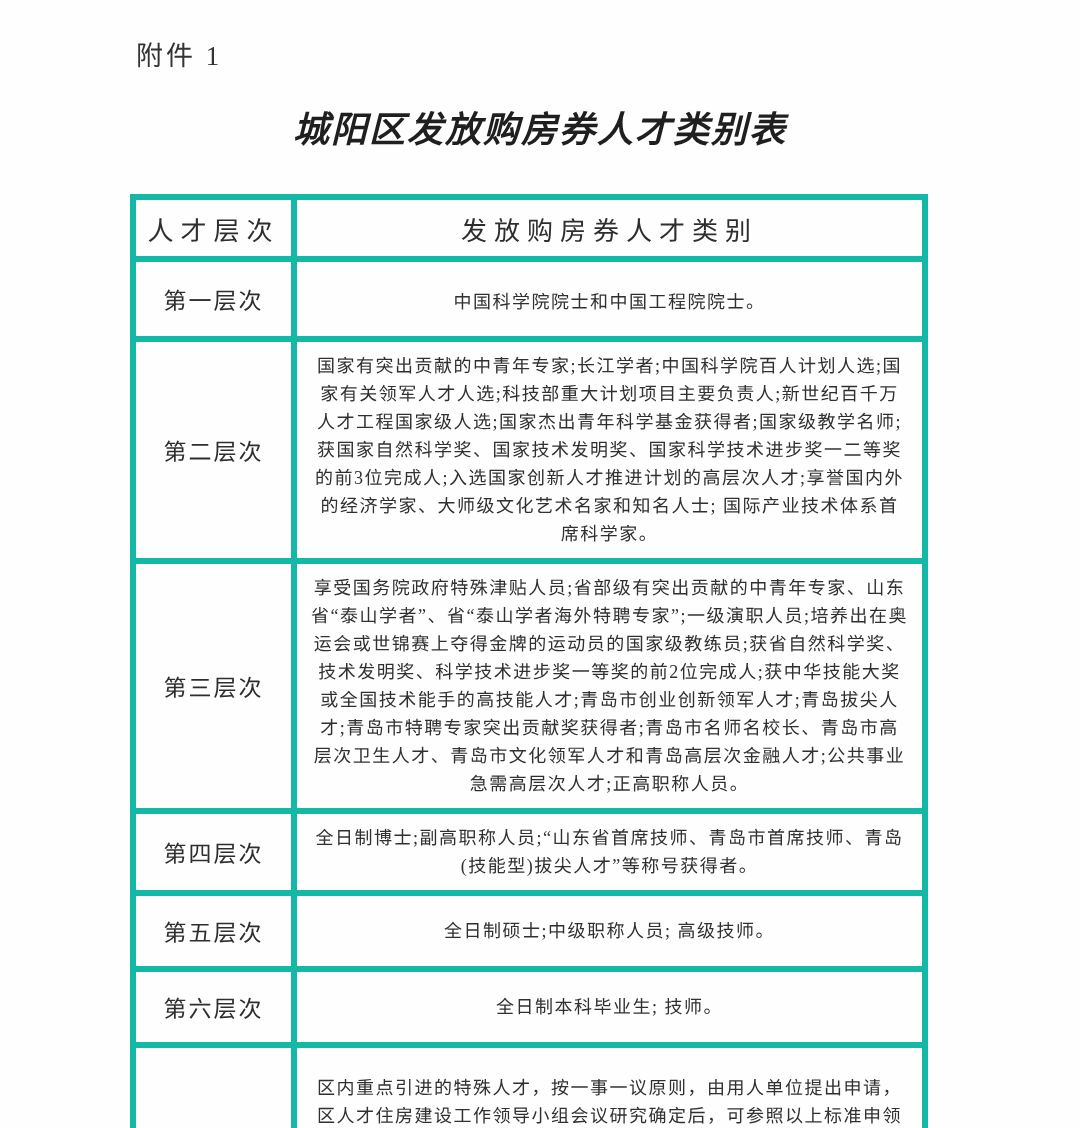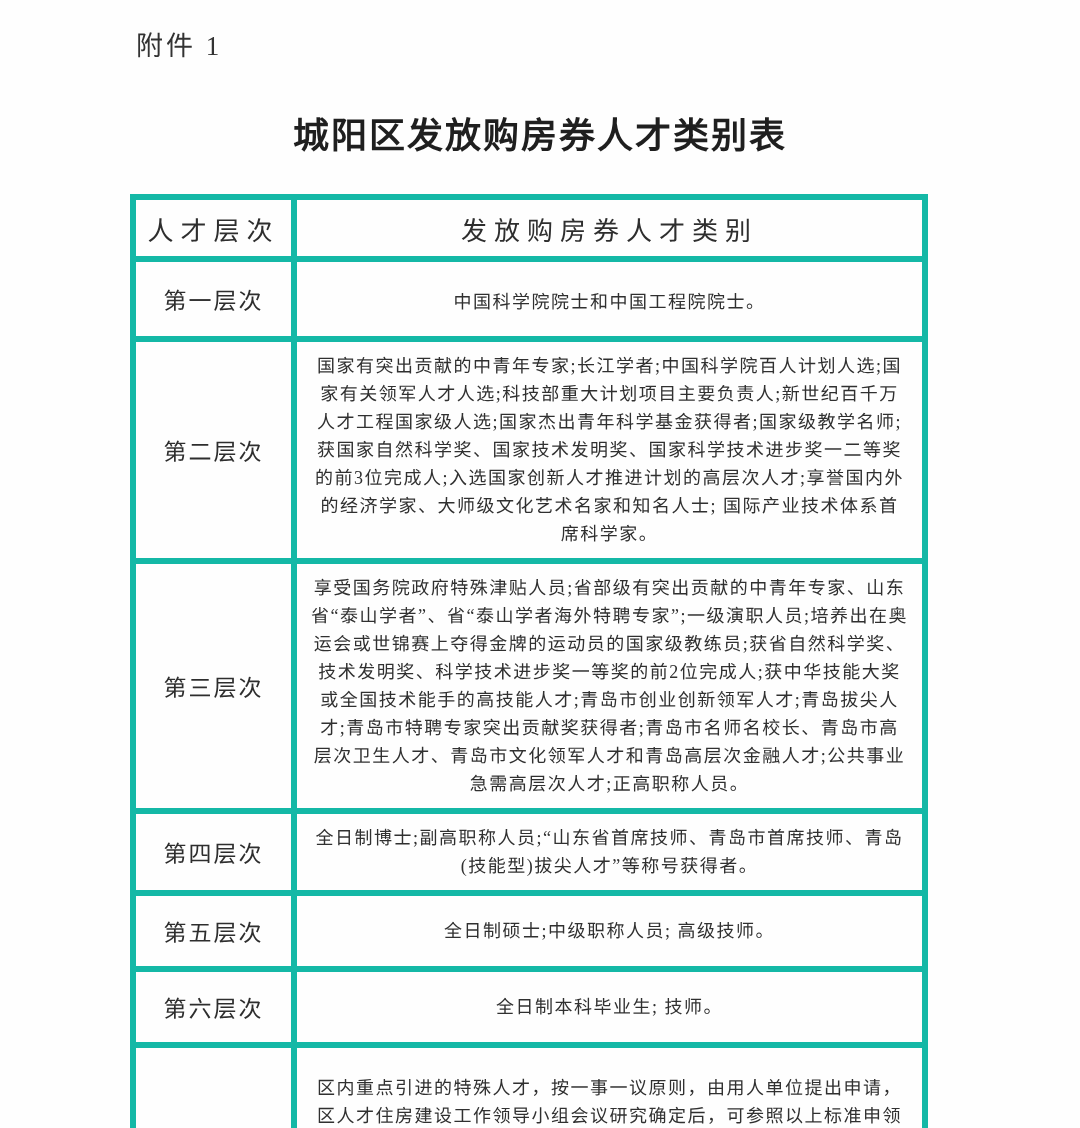--- a/index.html
+++ b/index.html
@@ -12,37 +12,38 @@
     width: 1080px;
     height: 1128px;
     background: #fefefe;
     color: #3a3a3a;
     font-family: "Liberation Serif", "DejaVu Serif", serif;
     overflow: hidden;
   }
   .attachment {
     position: absolute;
     left: 136px;
-    top: 24px;
+    top: 34px;
     font-size: 27px;
     letter-spacing: 3px;
     color: #333333;
   }
   .doc-title {
     position: absolute;
     left: 0;
     right: 0;
     top: 96px;
-    margin: 10px;
+    margin: 4px;
     text-align: center;
     font-family: "Liberation Sans", "DejaVu Sans", sans-serif;
     font-weight: 700;
     font-size: 36px;
     letter-spacing: 2px;
     color: #1f1f1f;
+    font-style: italic;
   }
   table.talent-table {
     position: absolute;
     left: 130px;
     top: 194px;
     width: 780px;
     border-collapse: collapse;
     table-layout: fixed;
   }
   .talent-table th,

